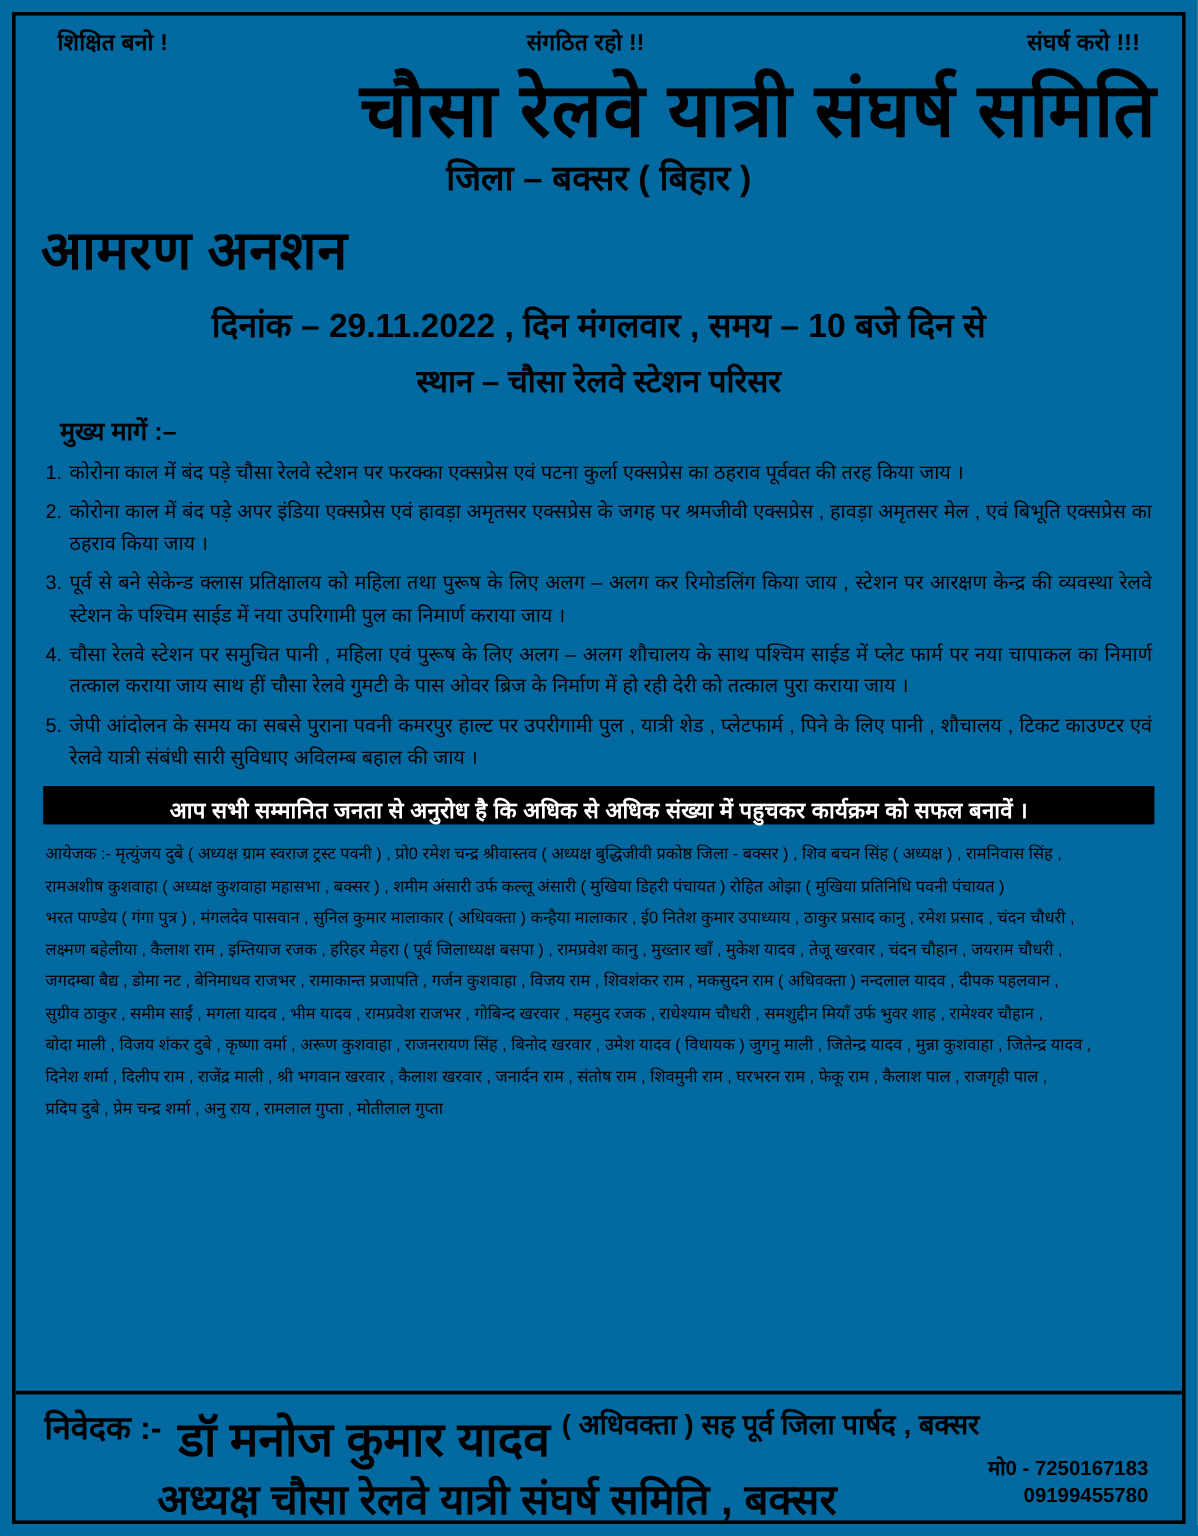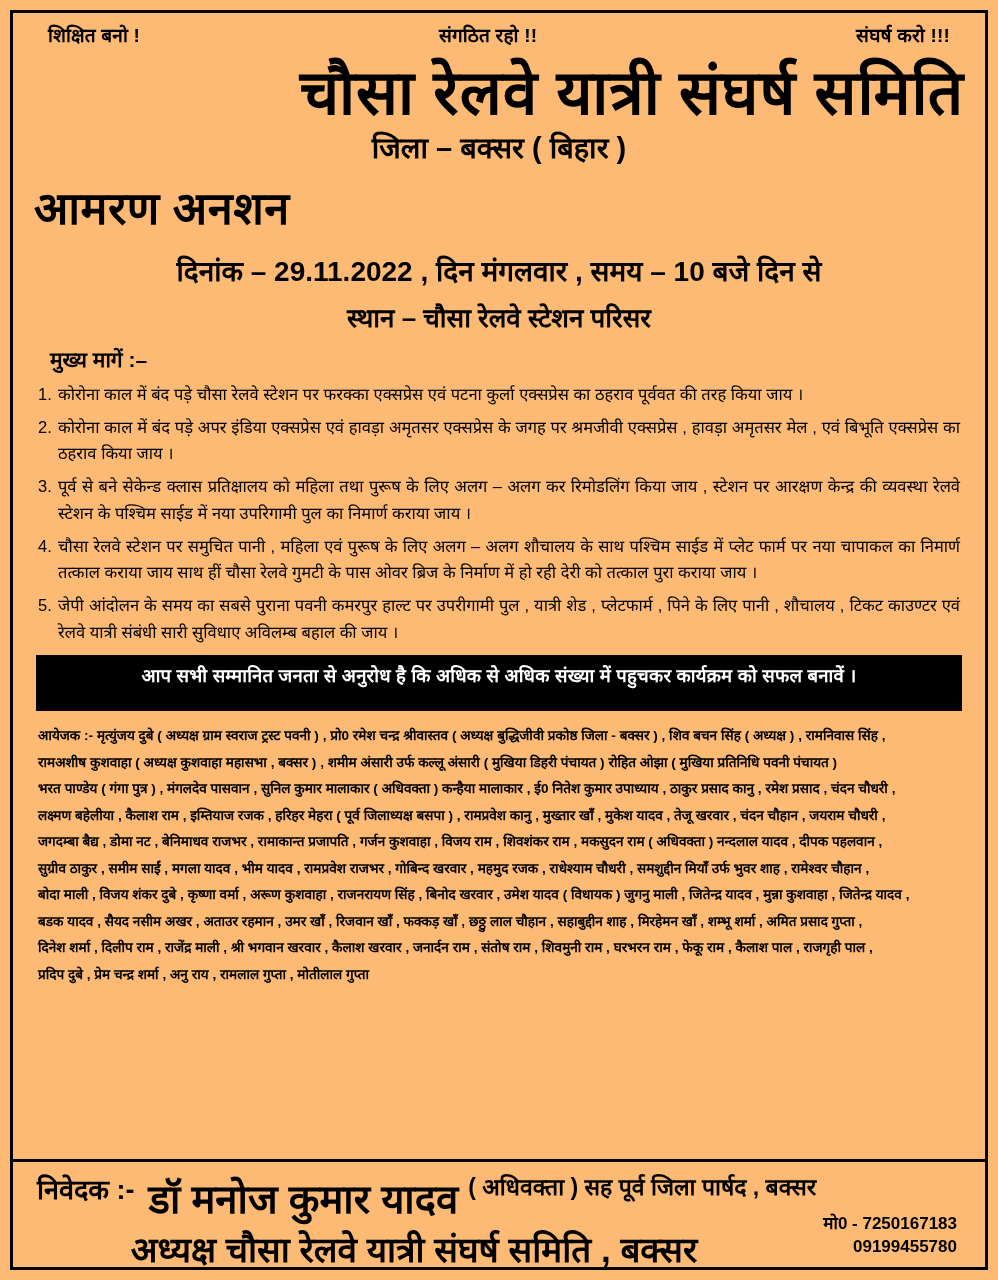--- a/index.html
+++ b/index.html
@@ -4,21 +4,21 @@
 <style>
   html, body {
     margin: 0;
     padding: 0;
     background: #8a8a8a;
   }
   .poster {
     position: relative;
     width: 998px;
     height: 1280px;
-    background: #fdba74;
+    background: #0369a1;
     box-sizing: border-box;
     font-family: "Liberation Sans", sans-serif;
     color: #000000;
     overflow: hidden;
   }
   .inner-border {
     position: absolute;
     left: 10px;
     top: 10px;
     right: 10px;
@@ -106,31 +106,31 @@
   .demand .body { flex: 1 1 auto; text-align: justify; }
 
   
   .appeal {
     margin: 10px 2px 12px 2px;
     background: #000;
     color: #fff;
     text-align: center;
     font-size: 18.5px;
     font-weight: 700;
-    padding: 7px 6px 24px 6px;
+    padding: 7px 6px 0 6px;
     letter-spacing: 0.2px;
   }
 
   
   .organizers {
     padding: 0 4px;
     font-size: 13.6px;
     line-height: 1.95;
     text-align: justify;
-    font-weight: 700;
+    font-weight: 400;
   }
   .organizers .line { display: block; }
 
   
   .footer-sep {
     position: absolute;
     left: 13px;
     right: 13px;
     bottom: 118px;
     border-top: 3px solid #000;
@@ -231,21 +231,20 @@
     <div class="appeal">आप सभी सम्मानित जनता से अनुरोध है कि अधिक से अधिक संख्या में पहुचकर कार्यक्रम को सफल बनावें ।</div>
 
     <div class="organizers">
       <span class="line">आयेजक :- मृत्युंजय दुबे ( अध्यक्ष ग्राम स्वराज ट्रस्ट पवनी ) , प्रो0 रमेश चन्द्र श्रीवास्तव ( अध्यक्ष बुद्धिजीवी प्रकोष्ठ जिला - बक्सर ) , शिव बचन सिंह ( अध्यक्ष ) , रामनिवास सिंह ,</span>
       <span class="line">रामअशीष कुशवाहा ( अध्यक्ष कुशवाहा महासभा , बक्सर ) , शमीम अंसारी उर्फ कल्लू अंसारी ( मुखिया डिहरी पंचायत ) रोहित ओझा ( मुखिया प्रतिनिधि पवनी पंचायत )</span>
       <span class="line">भरत पाण्डेय ( गंगा पुत्र ) , मंगलदेव पासवान , सुनिल कुमार मालाकार ( अधिवक्ता ) कन्हैया मालाकार , ई0 नितेश कुमार उपाध्याय , ठाकुर प्रसाद कानु , रमेश प्रसाद , चंदन चौधरी ,</span>
       <span class="line">लक्ष्मण बहेलीया , कैलाश राम , इम्तियाज रजक , हरिहर मेहरा ( पूर्व जिलाध्यक्ष बसपा ) , रामप्रवेश कानु , मुख्तार खाँ , मुकेश यादव , तेजू खरवार , चंदन चौहान , जयराम चौधरी ,</span>
       <span class="line">जगदम्बा बैद्य , डोमा नट , बेनिमाधव राजभर , रामाकान्त प्रजापति , गर्जन कुशवाहा , विजय राम , शिवशंकर राम , मकसुदन राम ( अधिवक्ता ) नन्दलाल यादव , दीपक पहलवान ,</span>
       <span class="line">सुग्रीव ठाकुर , समीम साईं , मगला यादव , भीम यादव , रामप्रवेश राजभर , गोबिन्द खरवार , महमुद रजक , राधेश्याम चौधरी , समशुद्दीन मियाँ उर्फ भुवर शाह , रामेश्वर चौहान ,</span>
       <span class="line">बोदा माली , विजय शंकर दुबे , कृष्णा वर्मा , अरूण कुशवाहा , राजनरायण सिंह , बिनोद खरवार , उमेश यादव ( विधायक ) जुगनु माली , जितेन्द्र यादव , मुन्ना कुशवाहा , जितेन्द्र यादव ,</span>
-      <span class="line">बडक यादव , सैयद नसीम अखर , अताउर रहमान , उमर खाँ , रिजवान खाँ , फक्कड़ खाँ , छठ्ठु लाल चौहान , सहाबुद्दीन शाह , मिरहेमन खाँ , शम्भू शर्मा , अमित प्रसाद गुप्ता ,</span>
       <span class="line">दिनेश शर्मा , दिलीप राम , राजेंद्र माली , श्री भगवान खरवार , कैलाश खरवार , जनार्दन राम , संतोष राम , शिवमुनी राम , घरभरन राम , फेकू राम , कैलाश पाल , राजगृही पाल ,</span>
       <span class="line">प्रदिप दुबे , प्रेम चन्द्र शर्मा , अनु राय , रामलाल गुप्ता , मोतीलाल गुप्ता</span>
     </div>
 
   </div>
 
   <div class="footer-sep"></div>
 
   <div class="footer">
     <div class="footer-row1">

